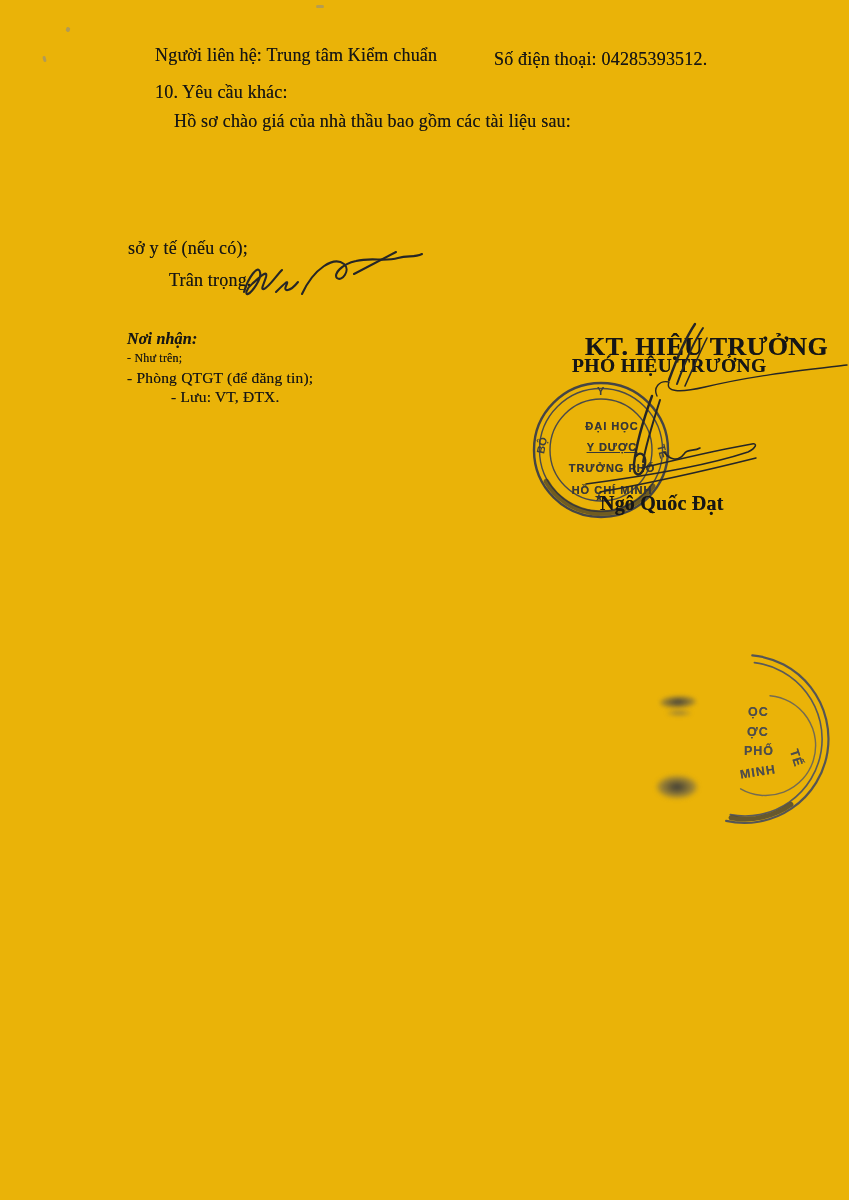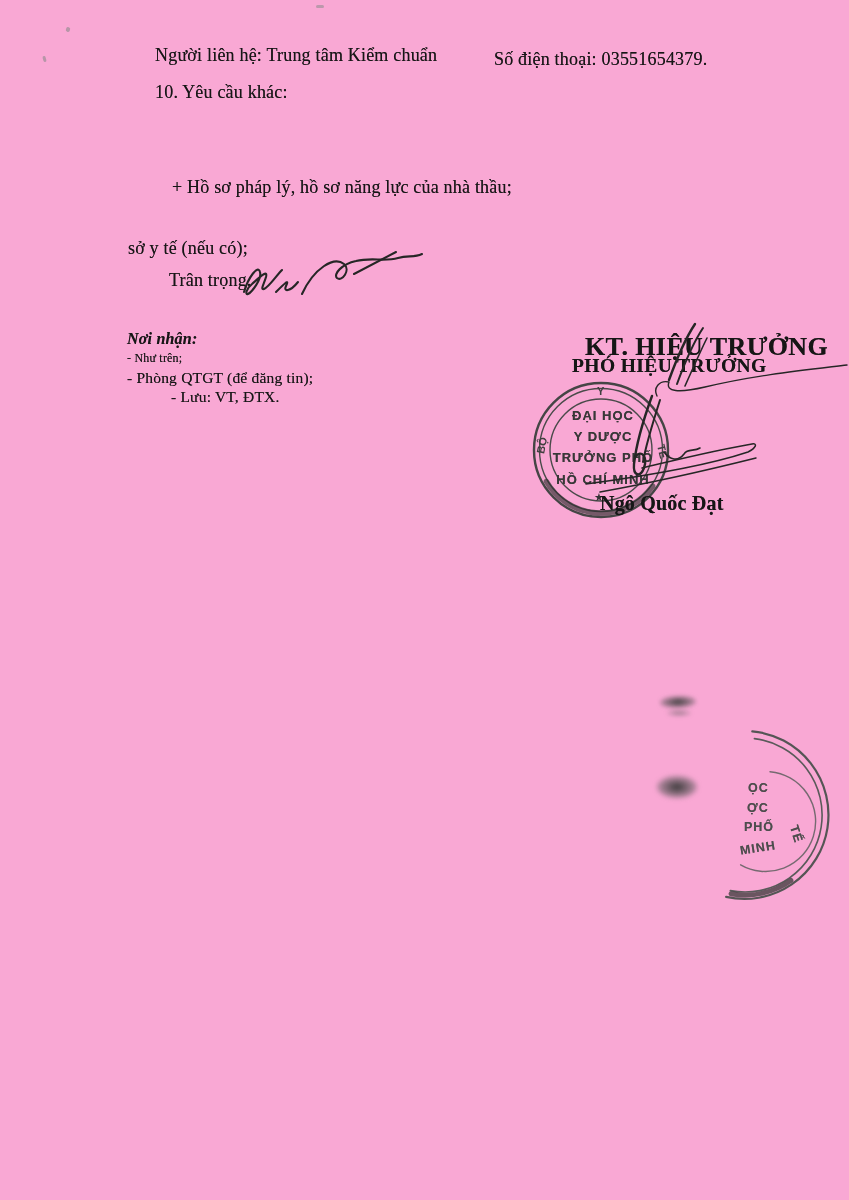--- a/index.html
+++ b/index.html
@@ -1,20 +1,20 @@
 <!DOCTYPE html>
 <html><head>
 <meta charset="utf-8">
 <style>
   html,body{margin:0;padding:0;background:#e8e8e8;}
   .page{
     position:relative;
     width:849px;height:1200px;
     margin:0 auto;
-    background:#f9a8d4;
+    background:#eab308;
     overflow:hidden;
     font-family:"Liberation Serif", serif;
     color:#161616;
   }
   .t{
     position:absolute;
     white-space:nowrap;
     font-size:18px;
     line-height:1;
     letter-spacing:.2px;
@@ -24,28 +24,29 @@
   .sig-svg{position:absolute;overflow:visible;}
   .sig-svg path{fill:none;stroke:#262626;stroke-width:2.1;stroke-linecap:round;stroke-linejoin:round;}
   
   .stamp{
     position:absolute;left:531px;top:380px;width:140px;height:140px;
     font-family:"Liberation Sans", sans-serif;
   }
   .stamp svg{position:absolute;left:0;top:0;}
   .stamp .ring-glyph{position:absolute;font-size:11px;font-weight:bold;color:#3f3f3f;line-height:1;}
   .stamp .line{
-    position:absolute;left:2px;width:100%;text-align:center;
-    font-size:13px;font-weight:bold;color:#383838;letter-spacing:1px;line-height:1;
+    position:absolute;left:11px;width:100%;text-align:center;
+    font-size:11px;font-weight:bold;color:#383838;letter-spacing:1px;line-height:1;
     text-shadow:0 0 .6px rgba(40,40,40,.7);
+    margin-top:12px;
   }
   .stamp .star{position:absolute;font-size:11px;color:#333;line-height:1;}
   
   .stamp-partial{
-    position:absolute;left:660px;top:730px;width:190px;height:172px;
+    position:absolute;left:660px;top:654px;width:190px;height:172px;
     font-family:"Liberation Sans", sans-serif;
     text-decoration:underline;
   }
   .stamp-partial svg{position:absolute;left:0;top:0;}
   .stamp-partial .frag{
     position:absolute;font-size:12.5px;font-weight:bold;color:#4d4d4d;
     letter-spacing:1px;line-height:1;text-shadow:0 0 .6px rgba(70,70,70,.65);
   }
   .smudge{position:absolute;border-radius:50%;filter:blur(2px);}
   .speck{position:absolute;background:#8a8a8a;border-radius:2px;}
@@ -53,23 +54,23 @@
 </head>
 <body>
 
 <div class="page">
 
   <div class="speck" style="left:316px;top:5px;width:8px;height:3px;opacity:.55;"></div>
   <div class="speck" style="left:66px;top:27px;width:4px;height:5px;opacity:.6;transform:rotate(20deg);"></div>
   <div class="speck" style="left:43px;top:56px;width:3px;height:6px;opacity:.6;transform:rotate(-15deg);"></div>
 
   <div class="t" style="left:155px;top:46px;">Người liên hệ: Trung tâm Kiểm chuẩn</div>
-  <div class="t" style="left:494px;top:50px;">Số điện thoại: 03551654379.</div>
+  <div class="t" style="left:494px;top:50px;">Số điện thoại: 04285393512.</div>
   <div class="t" style="left:155px;top:83px;">10. Yêu cầu khác:</div>
-  <div class="t" style="left:172px;top:178px;">+ Hồ sơ pháp lý, hồ sơ năng lực của nhà thầu;</div>
+  <div class="t" style="left:174px;top:112px;">Hồ sơ chào giá của nhà thầu bao gồm các tài liệu sau:</div>
   <div class="t" style="left:128px;top:239px;">sở y tế (nếu có);</div>
   <div class="t" style="left:169px;top:271px;">Trân trọng.</div>
 
   <svg class="sig-svg" style="left:238px;top:248px;" width="190" height="62" viewBox="0 0 190 62">
     <path d="M6,44 C10,30 20,16 22,24 C24,31 14,44 10,46 C7,47 8,41 14,36 C22,29 30,21 28,29 C26,36 22,42 26,41 C31,39 38,28 44,22"></path>
     <path d="M38,44 C46,36 52,30 48,38 C45,44 52,44 60,34"></path>
     <path d="M64,46 C76,20 96,8 106,16 C113,22 104,34 99,30 C95,26 104,16 118,13 C134,9 146,14 160,10 C170,7 176,10 184,6"></path>
     <path d="M116,26 L158,4"></path>
   </svg>
 
@@ -92,21 +93,21 @@
     <svg width="140" height="140" viewBox="0 0 140 140">
       <circle cx="70" cy="70" r="67" fill="none" stroke="#454545" stroke-width="2.4"></circle>
       <circle cx="70" cy="70" r="61.5" fill="none" stroke="#4a4a4a" stroke-width="1.4"></circle>
       <circle cx="70" cy="70" r="51" fill="none" stroke="#4a4a4a" stroke-width="1.4"></circle>
       <path d="M15.4,101.5 A63,63 0 0 0 121.6,106.1" fill="none" stroke="#2e2e2e" stroke-width="5.5" opacity=".65" stroke-linecap="round"></path>
     </svg>
     <span class="ring-glyph" style="left:66px;top:6px;">Y</span>
     <span class="ring-glyph" style="left:3px;top:60px;transform:rotate(-78deg);">BỘ</span>
     <span class="ring-glyph" style="left:124px;top:66px;transform:rotate(76deg);">TẾ</span>
     <span class="line" style="top:29px;">ĐẠI HỌC</span>
-    <span class="line" style="top:50px;">Y DƯỢC</span>
+    <span class="line" style="top:50px;text-decoration:underline;">Y DƯỢC</span>
     <span class="line" style="top:71px;">TRƯỞNG PHỐ</span>
     <span class="line" style="top:93px;">HỒ CHÍ MINH</span>
     <span class="star" style="left:63px;top:112px;">★</span>
   </div>
 
   <svg class="sig-svg" style="left:556px;top:388px;" width="212" height="124" viewBox="0 0 212 124">
     <path d="M96,8 C88,30 80,58 78,76 C77,88 84,90 88,80 C92,68 85,62 80,68" style="stroke-width:2.4"></path>
     <path d="M104,12 C97,34 90,56 87,74" style="stroke-width:2"></path>
     <path d="M108,64 C114,72 122,74 128,66 C132,60 138,64 144,60" style="stroke-width:1.6"></path>
     <path d="M86,80 C120,72 160,62 196,56 C202,55 200,60 192,64 C150,78 90,88 30,96" style="stroke-width:1.5"></path>

